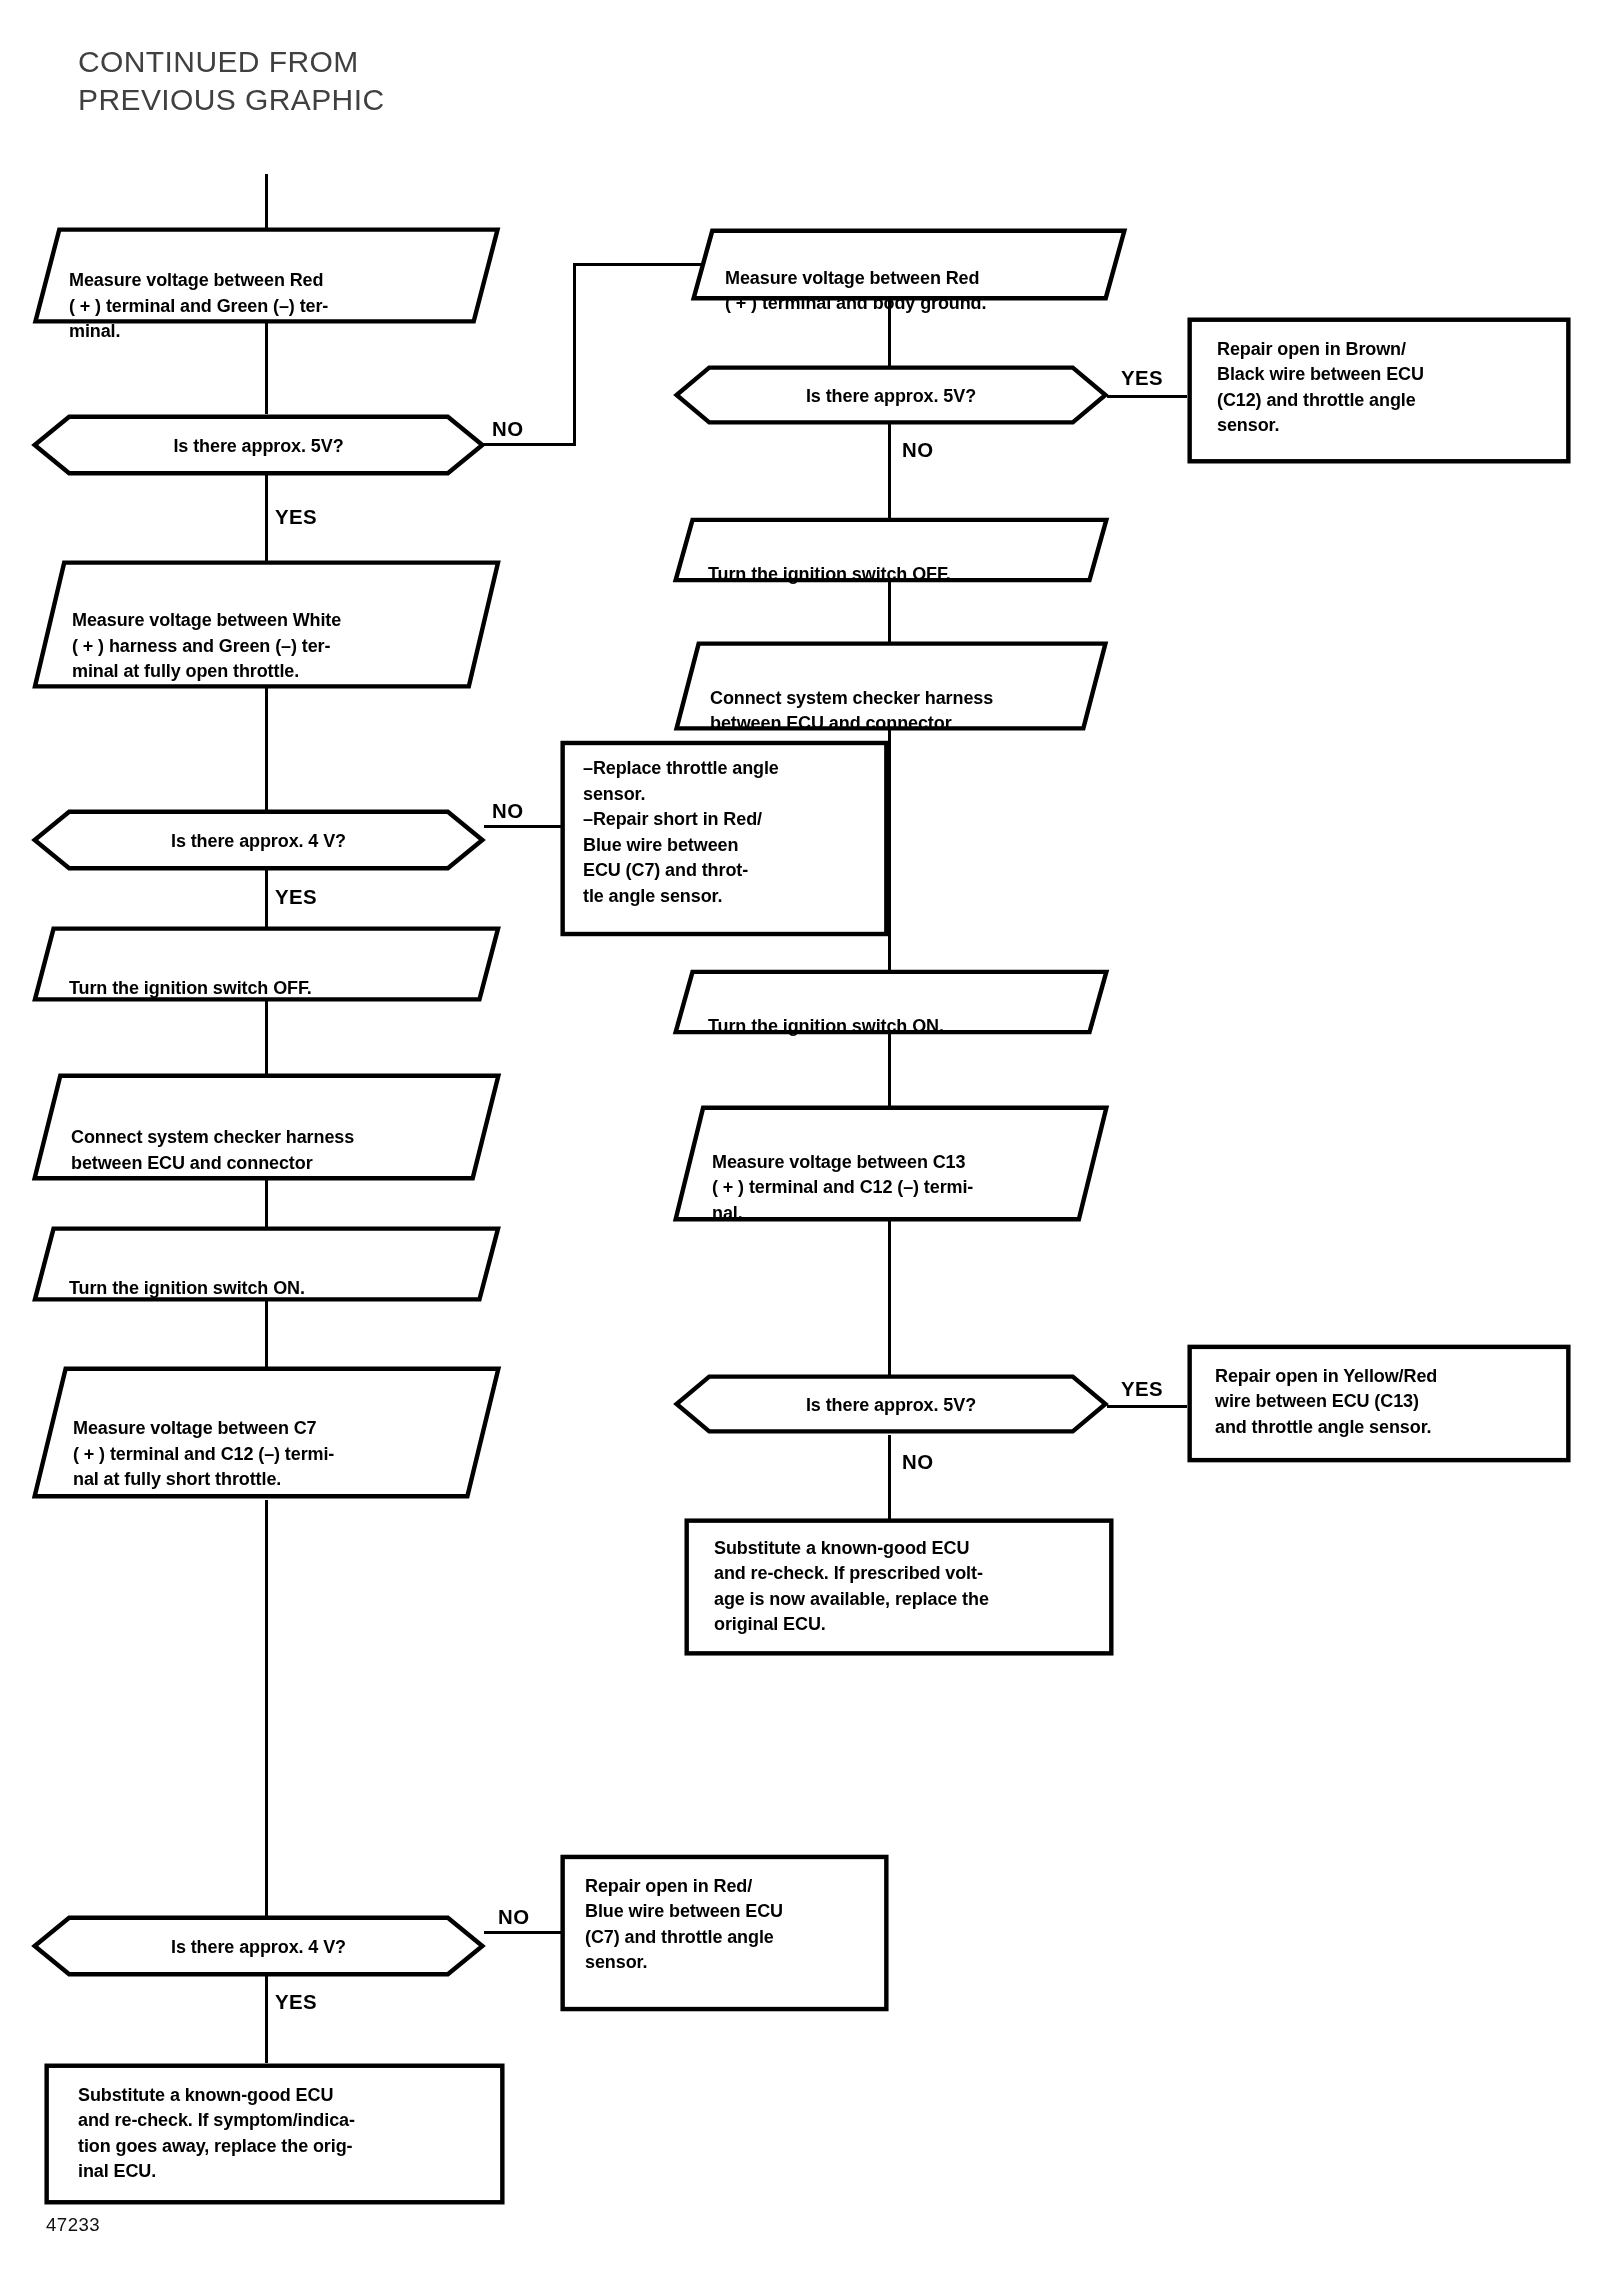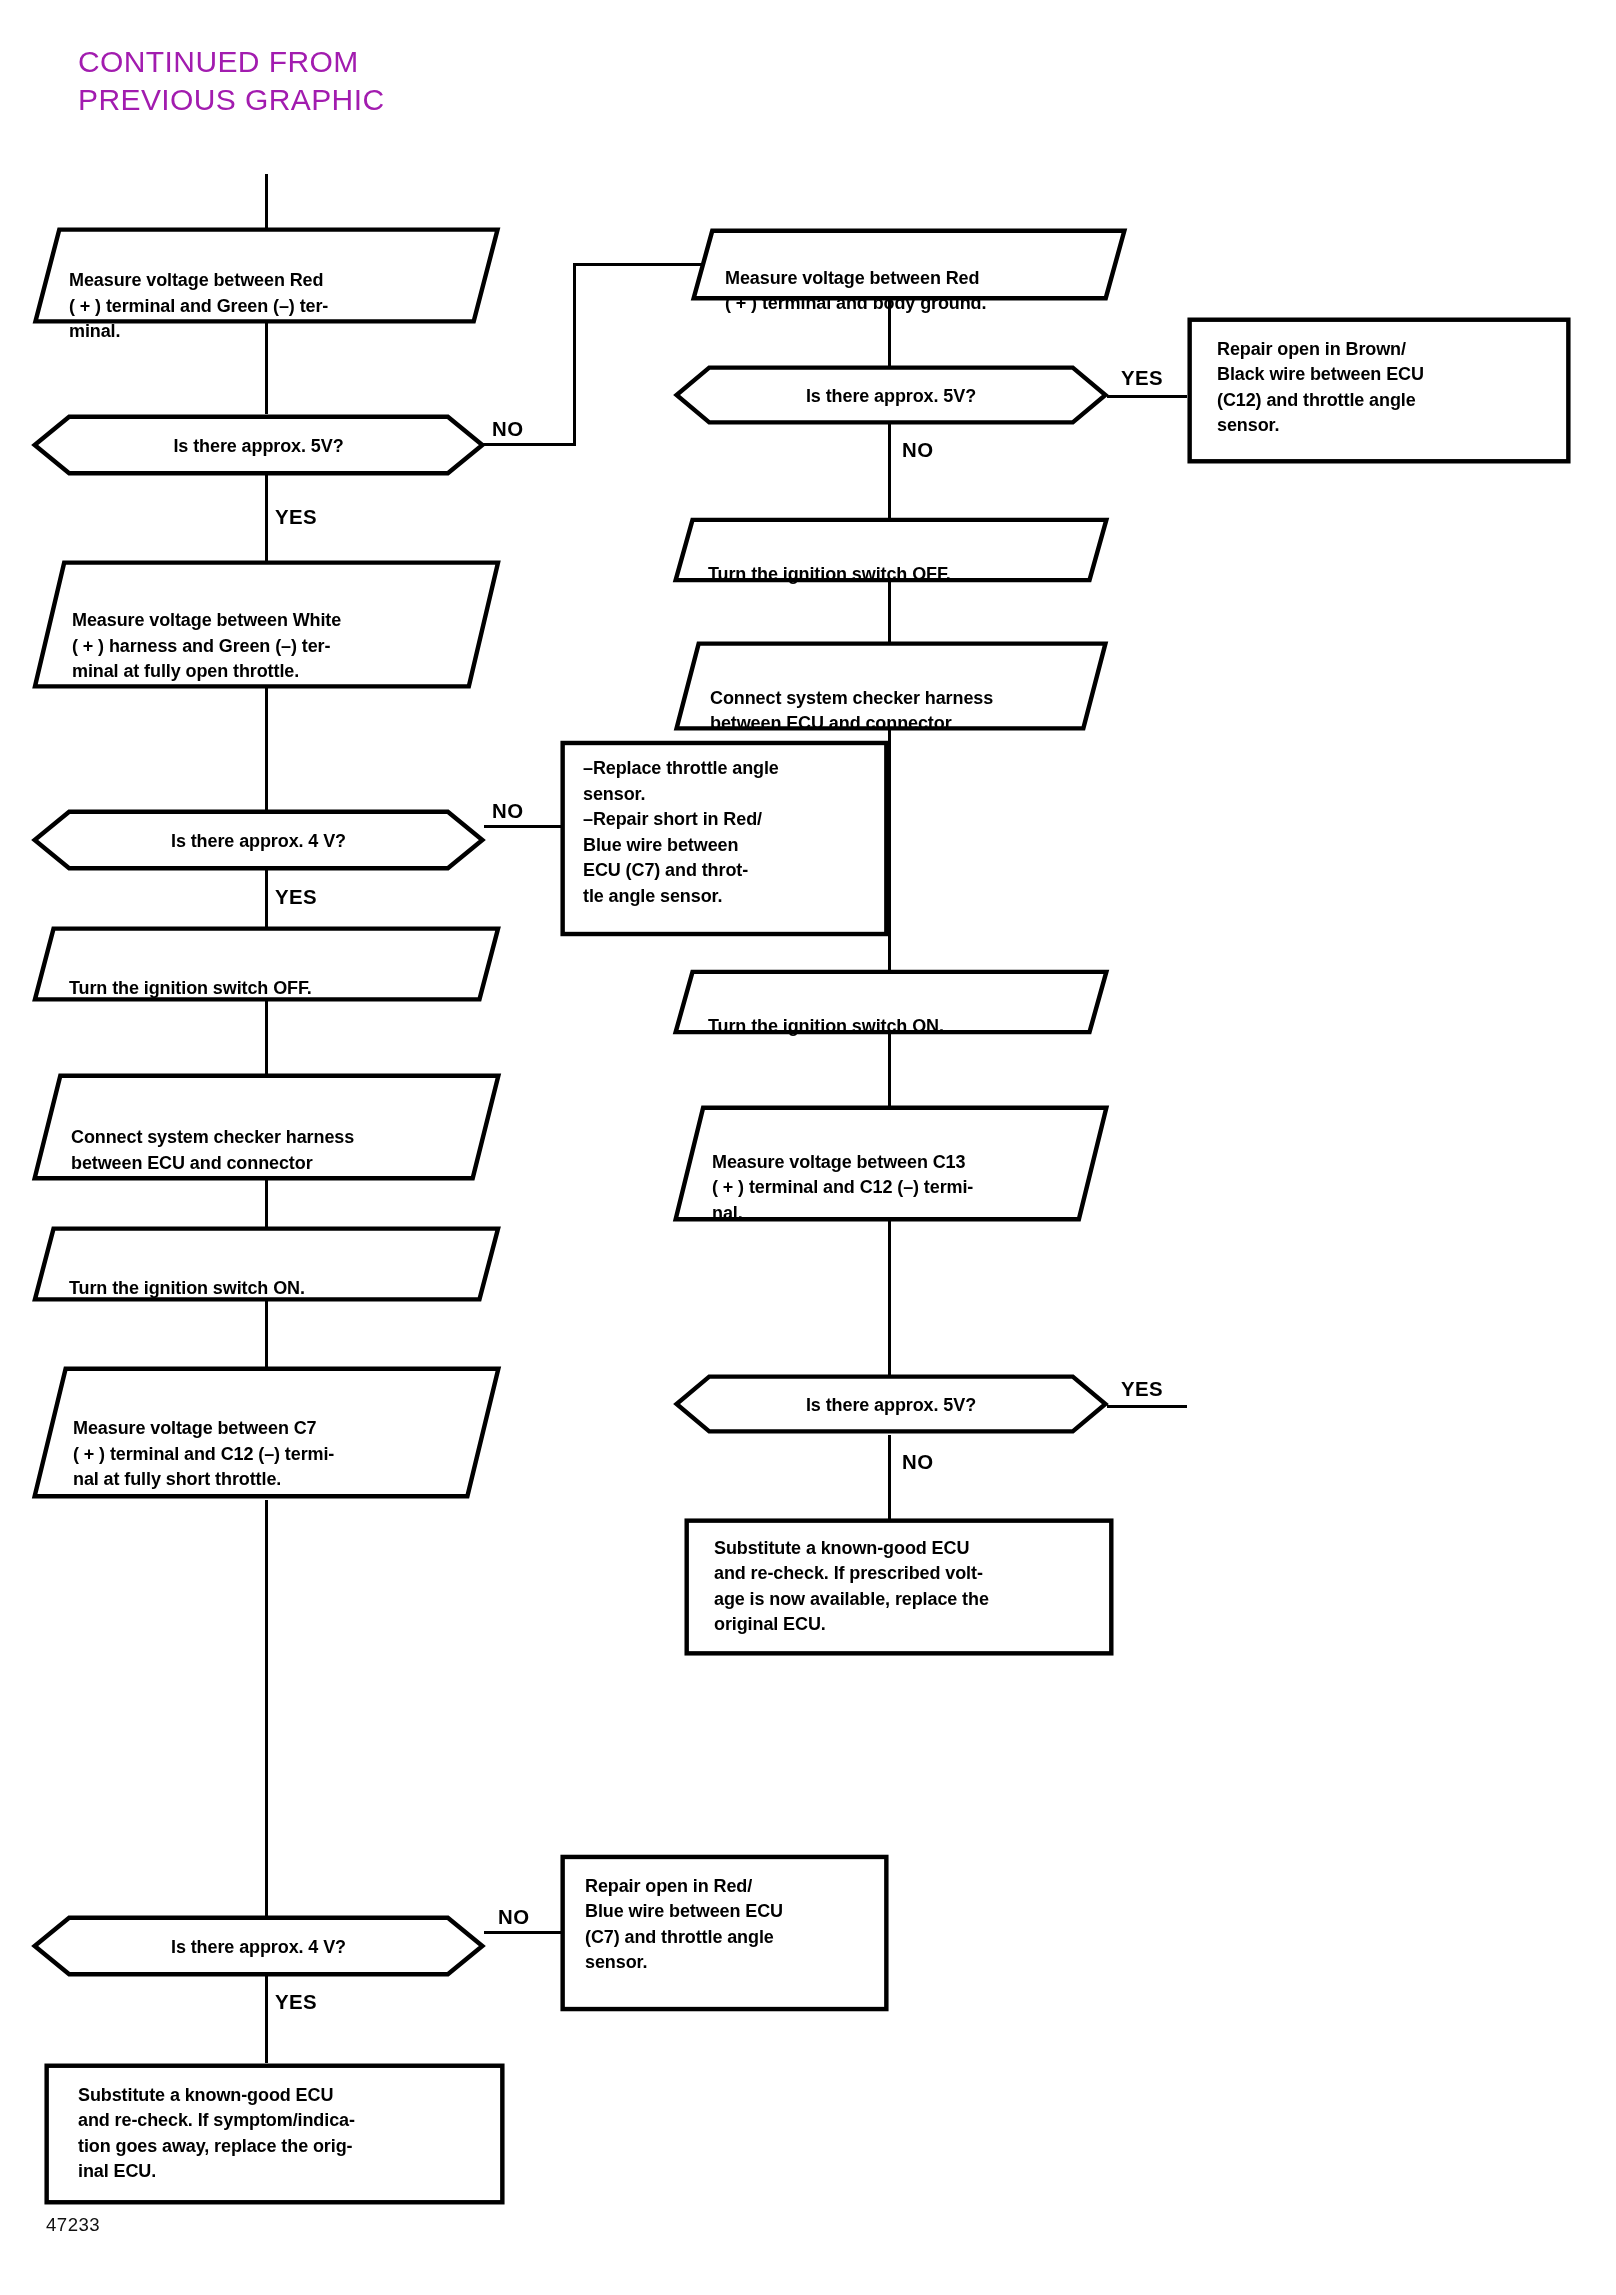--- a/index.html
+++ b/index.html
@@ -21,21 +21,21 @@
   
   .header-title {
     position: absolute;
     left: 78px;
     top: 43px;
     font-size: 30px;
     line-height: 1.28;
     letter-spacing: 0.4px;
     font-weight: 400;
     white-space: pre-line;
-    color: #a21caf;
+    color: #404040;
   }
 
   
   .figure-id {
     position: absolute;
     left: 46px;
     top: 2214px;
     font-size: 18.6px;
     letter-spacing: 0.5px;
     color: #111;
@@ -311,20 +311,28 @@
       <rect x="3" y="3" width="366" height="216" fill="#ffffff" stroke="#000000" stroke-width="5"></rect>
     </svg>
     <div class="txt" style="left:23px; top:16px; width:285px; text-align:right; text-align-last:left;">–Replace throttle angle
   sensor.
 –Repair  short  in  Red/
   Blue    wire    between
   ECU  (C7)  and  throt-
   tle  angle sensor.</div>
   </div>
 
+  <div class="node rect" style="left:1187px; top:1344px; width:384px; height:119px;">
+    <svg width="384" height="119" viewBox="0 0 434 134">
+      <rect x="3" y="3" width="428" height="128" fill="#ffffff" stroke="#000000" stroke-width="5"></rect>
+    </svg>
+    <div class="txt" style="left:28px; top:19.5px; width:329px; text-align:left; text-align-last:left;">Repair open in Yellow/Red
+wire between ECU (C13)
+and throttle angle sensor.</div>
+  </div>
 
   <div class="node rect" style="left:560px; top:1854px; width:329px; height:158px;">
     <svg width="329" height="158" viewBox="0 0 372 178">
       <rect x="3" y="3" width="366" height="172" fill="#ffffff" stroke="#000000" stroke-width="5"></rect>
     </svg>
     <div class="txt justify2" style="left:25px; top:19.5px; width:282px;">Repair  open  in  Red/
 Blue wire between ECU
 (C7) and throttle angle
 sensor.</div>
   </div>

